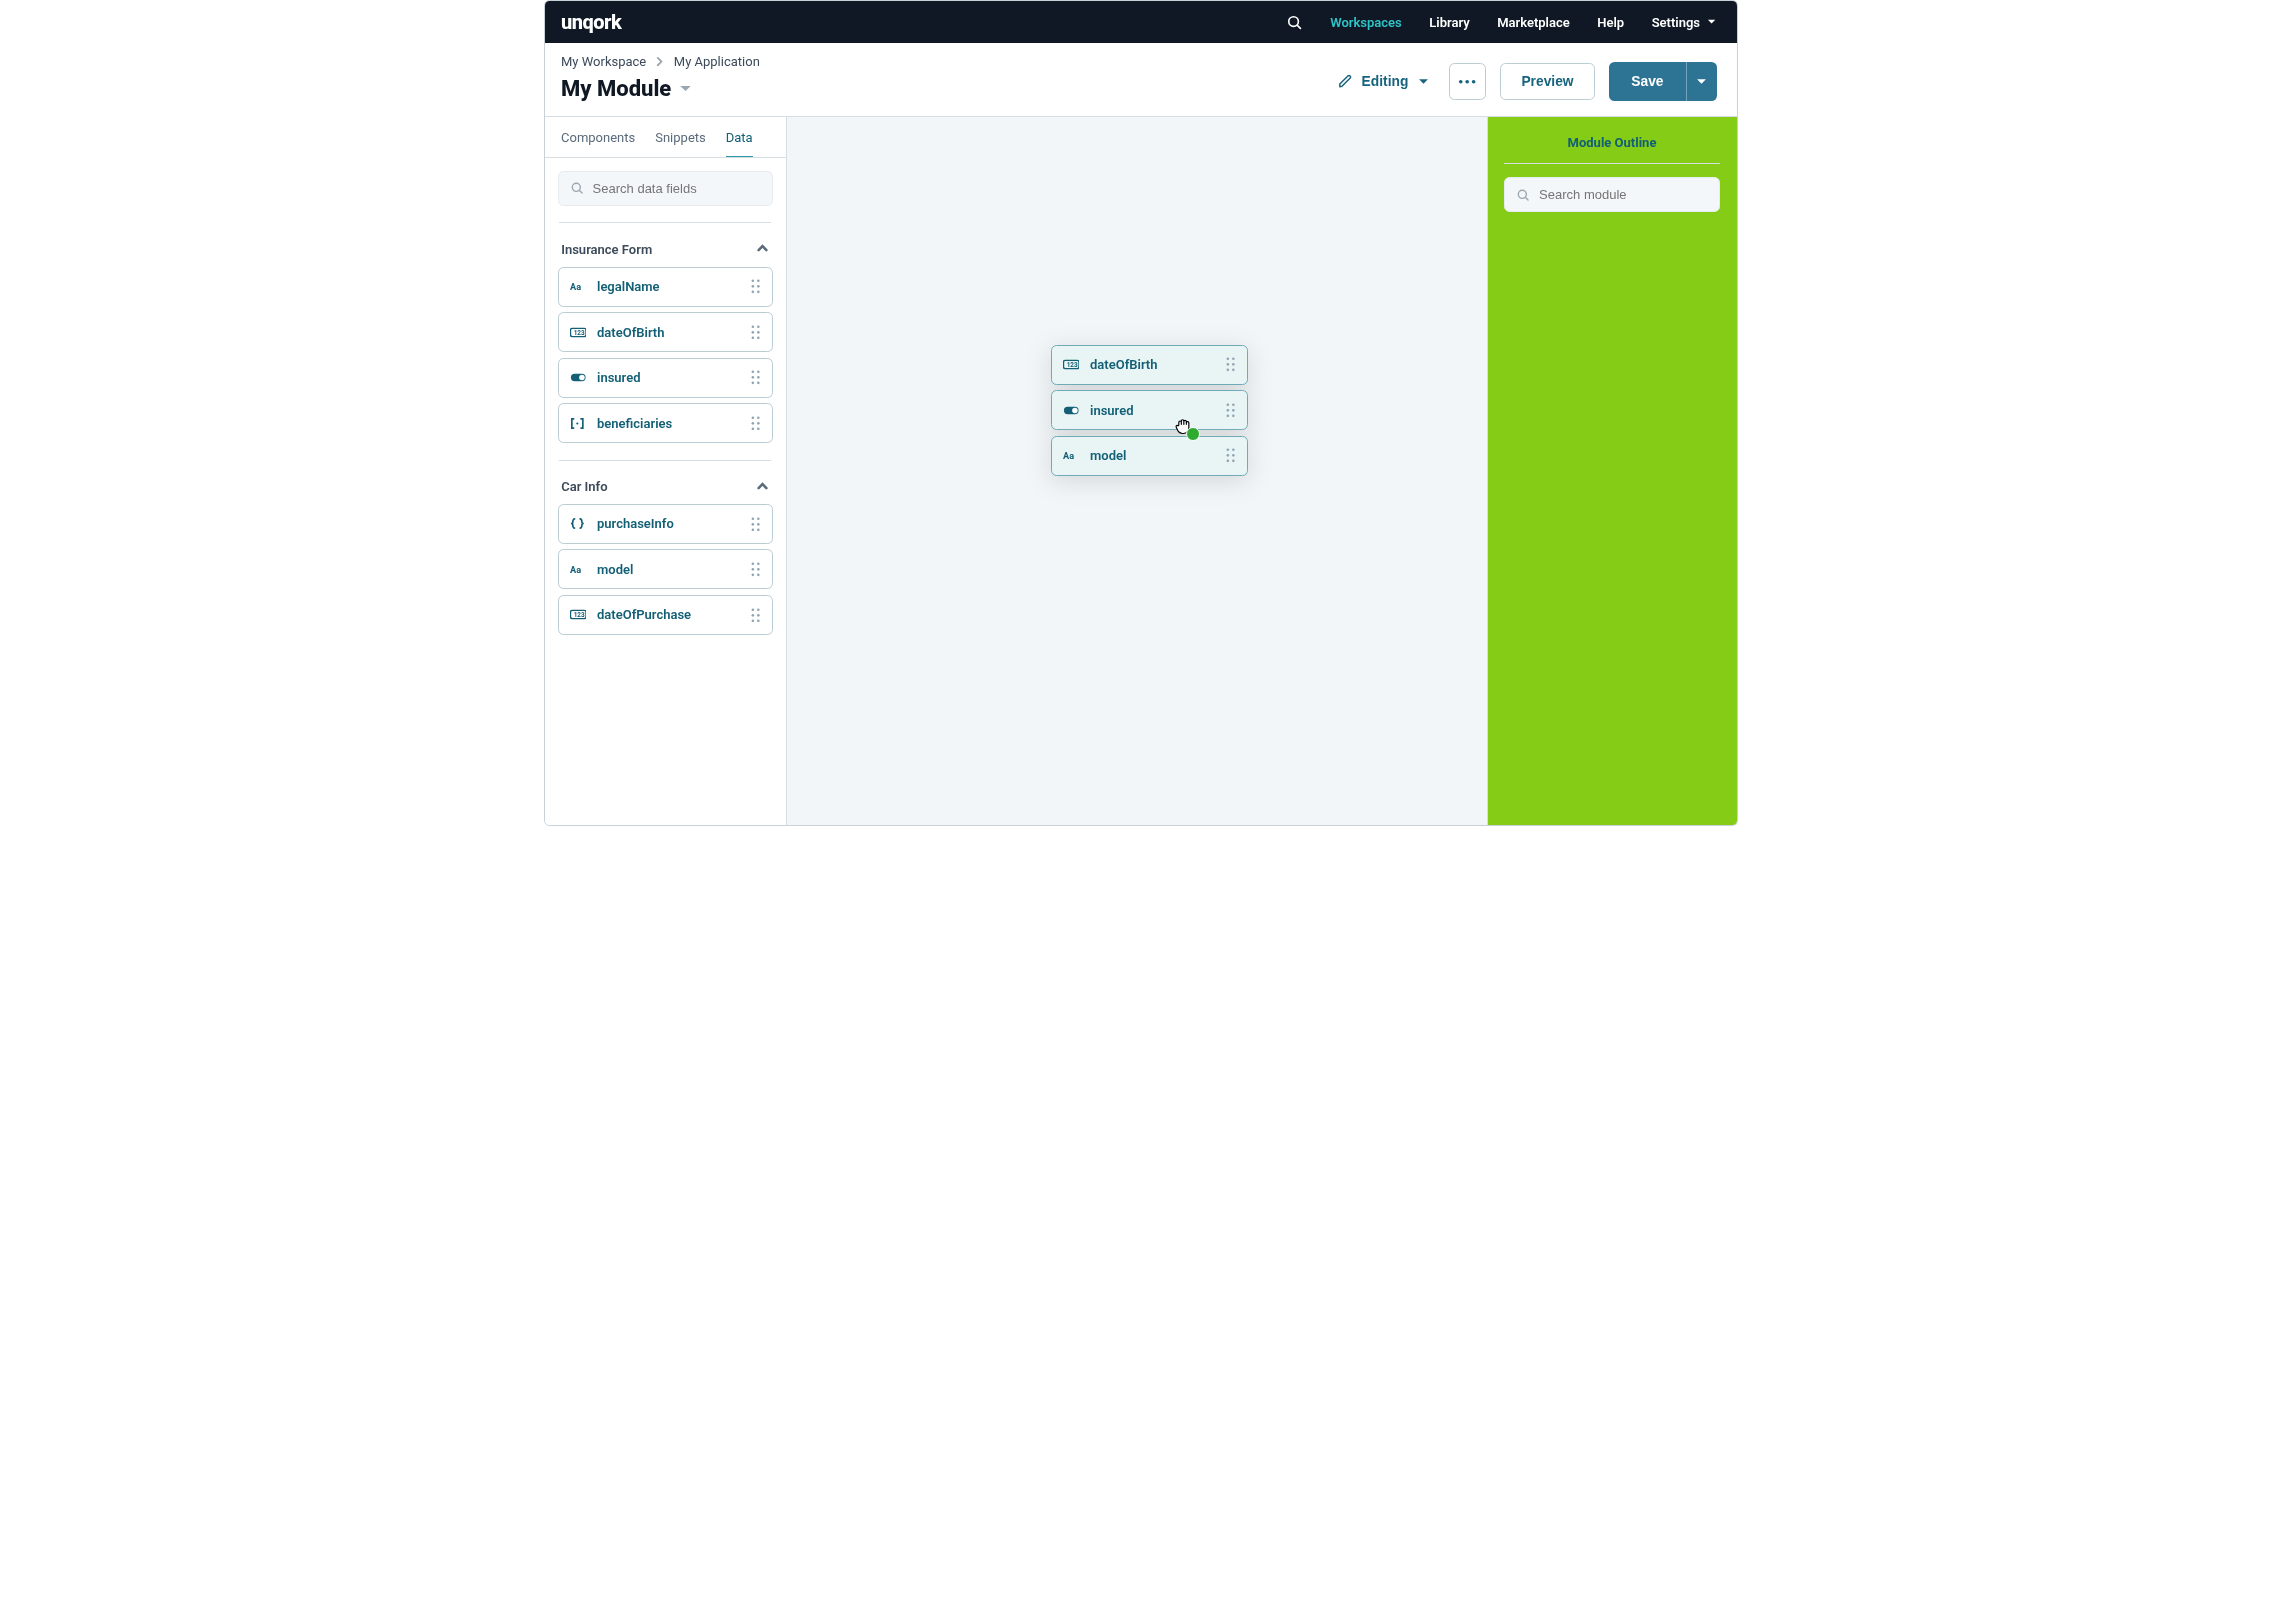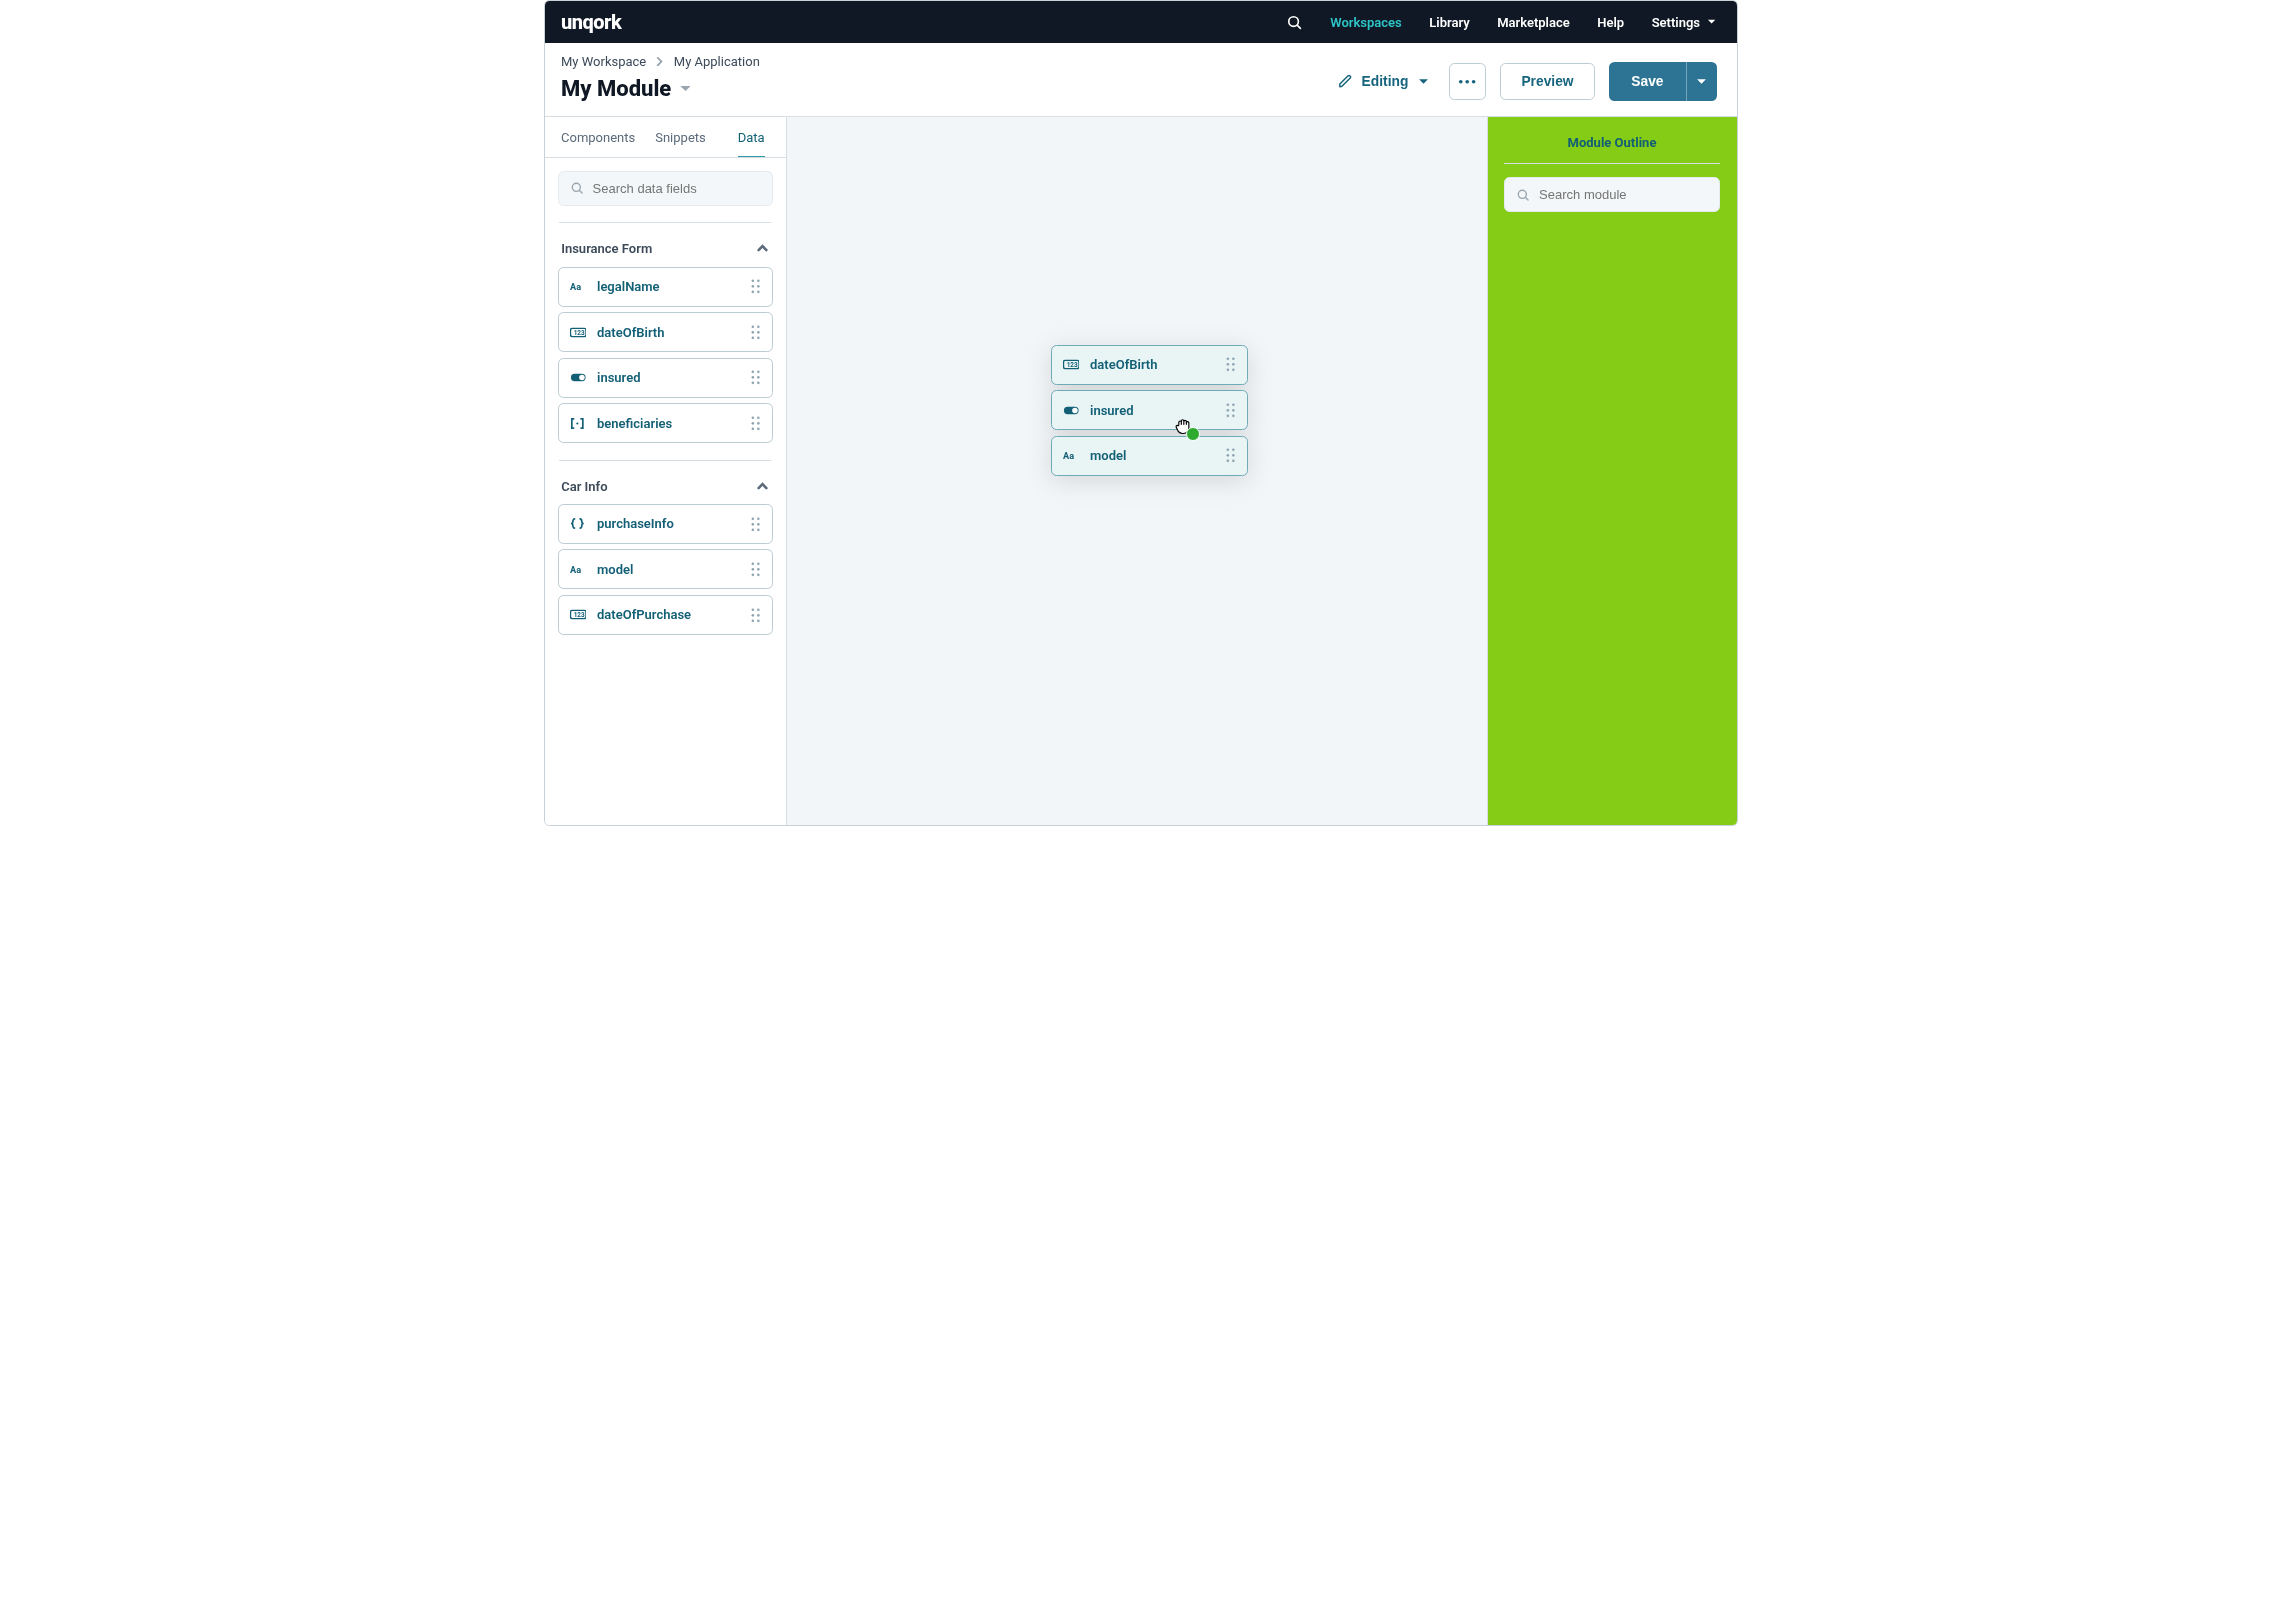--- a/index.html
+++ b/index.html
@@ -137,33 +137,33 @@
   }
 
   
   .left-tabs{
     display:flex;gap:20px;padding:13px 16.5px 0 16.5px;border-bottom:0.9px solid var(--border);
   }
   .left-tab{
     padding-bottom:11px;font-size:13px;font-weight:400;color:var(--ink-400);
     border-bottom:1.8px solid transparent;cursor:pointer;
   }
-  .left-tab.active{color:var(--teal-text);border-bottom-color:var(--teal-500);margin-left:12px;}
+  .left-tab.active{color:var(--teal-text);border-bottom-color:var(--teal-500);}
 
   .left-scroll{padding:13px 13px;overflow:auto;}
   .search-box{
     display:flex;align-items:center;gap:7.3px;background:#F4F7F9;border:0.9px solid #E5EBEF;
     border-radius:5.5px;height:35px;padding:0 11px;color:var(--ink-300);
   }
   .search-box input{
     border:none;background:transparent;outline:none;font-size:13px;color:var(--ink-500);width:100%;
   }
   .sep{height:0.9px;background:var(--border);margin:16.5px 1.8px;}
   .group-header{
-    display:flex;align-items:flex-start;justify-content:space-between;
+    display:flex;align-items:center;justify-content:space-between;
     font-size:13px;font-weight:600;color:var(--ink-500);padding:1.8px 3.7px 9.2px 3.7px;
     cursor:pointer;
     gap:16px;
   }
   .field-card{
     border:1.4px solid var(--border-strong);border-radius:5.5px;background:#fff;
     height:40px;display:flex;align-items:center;padding:0 11px;margin-bottom:5.5px;
     color:var(--teal-text);font-weight:600;font-size:13px;gap:11px;cursor:grab;
   }
   .field-card .type-ic{width:16.5px;display:flex;justify-content:center;color:var(--teal-text);}

